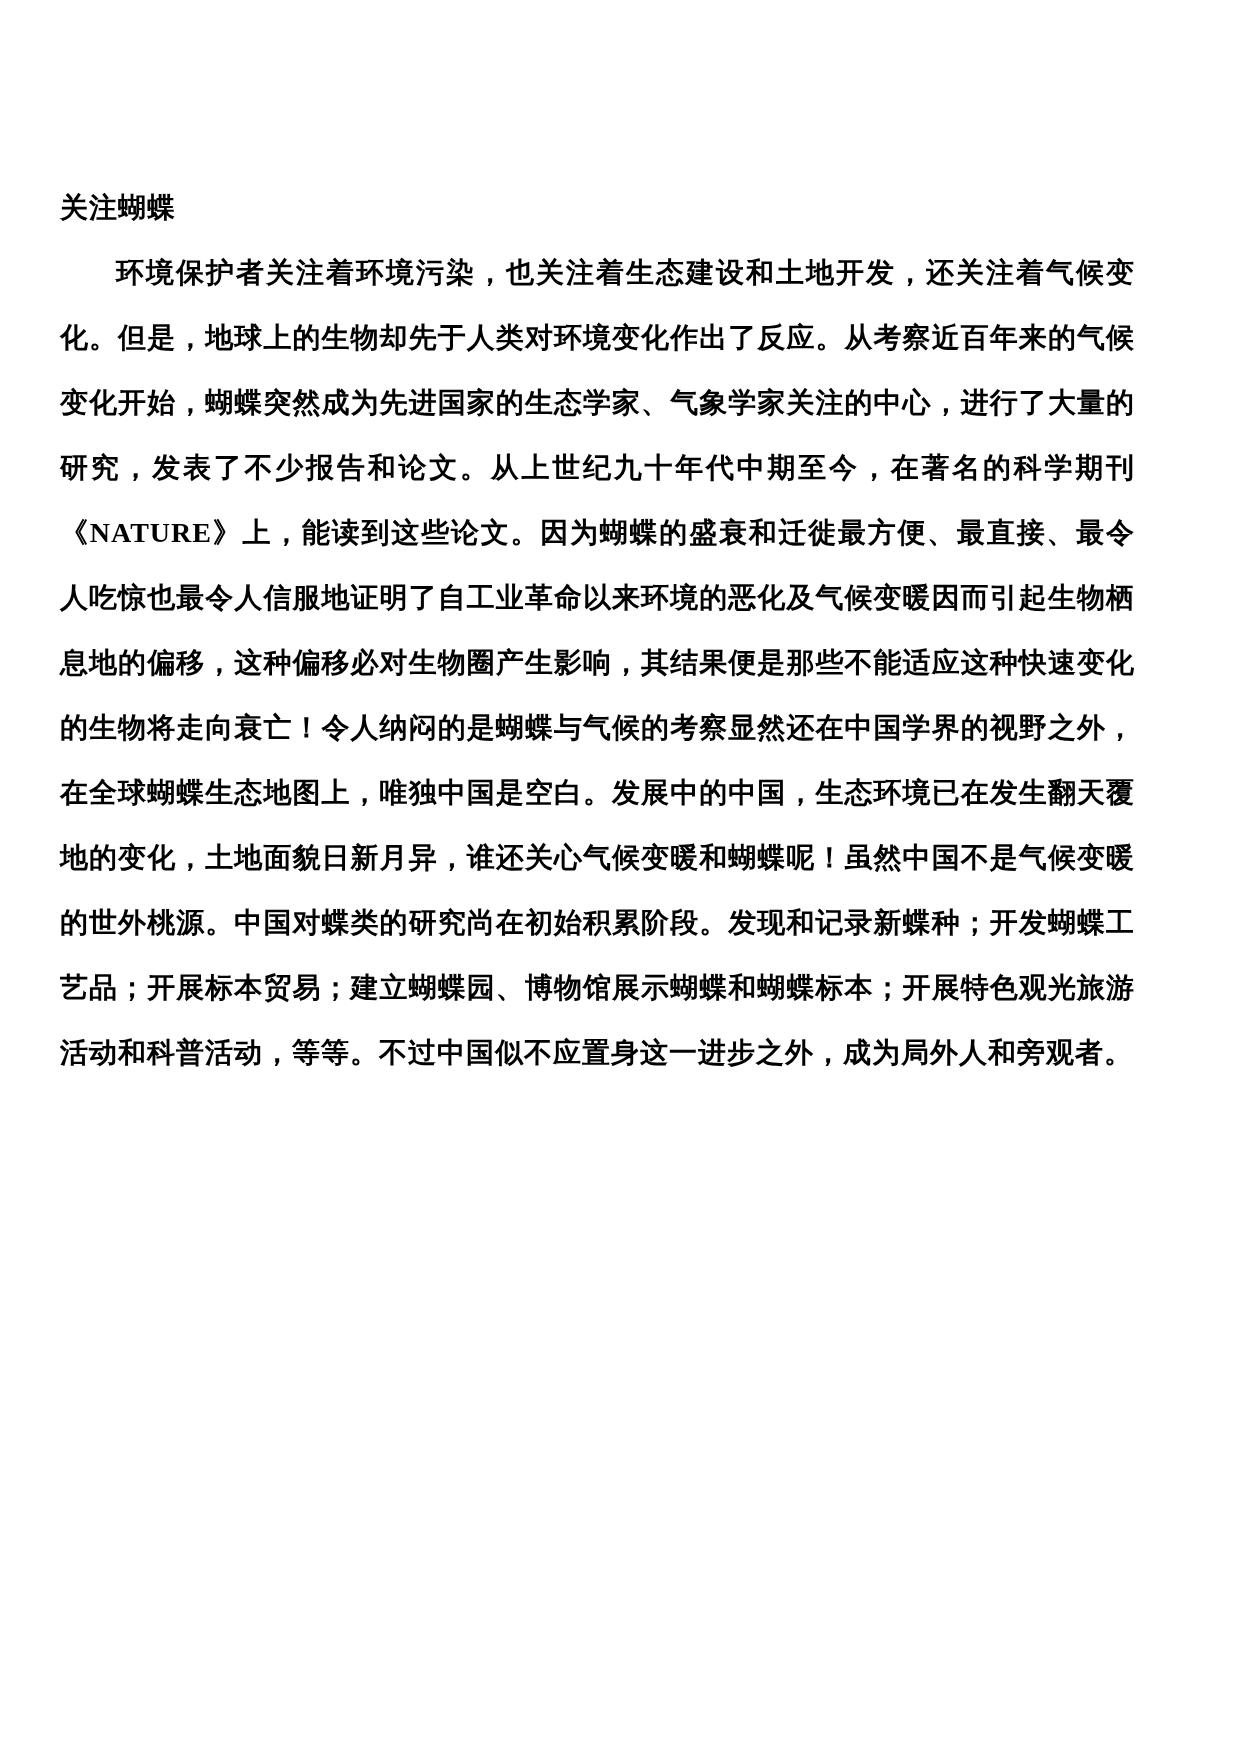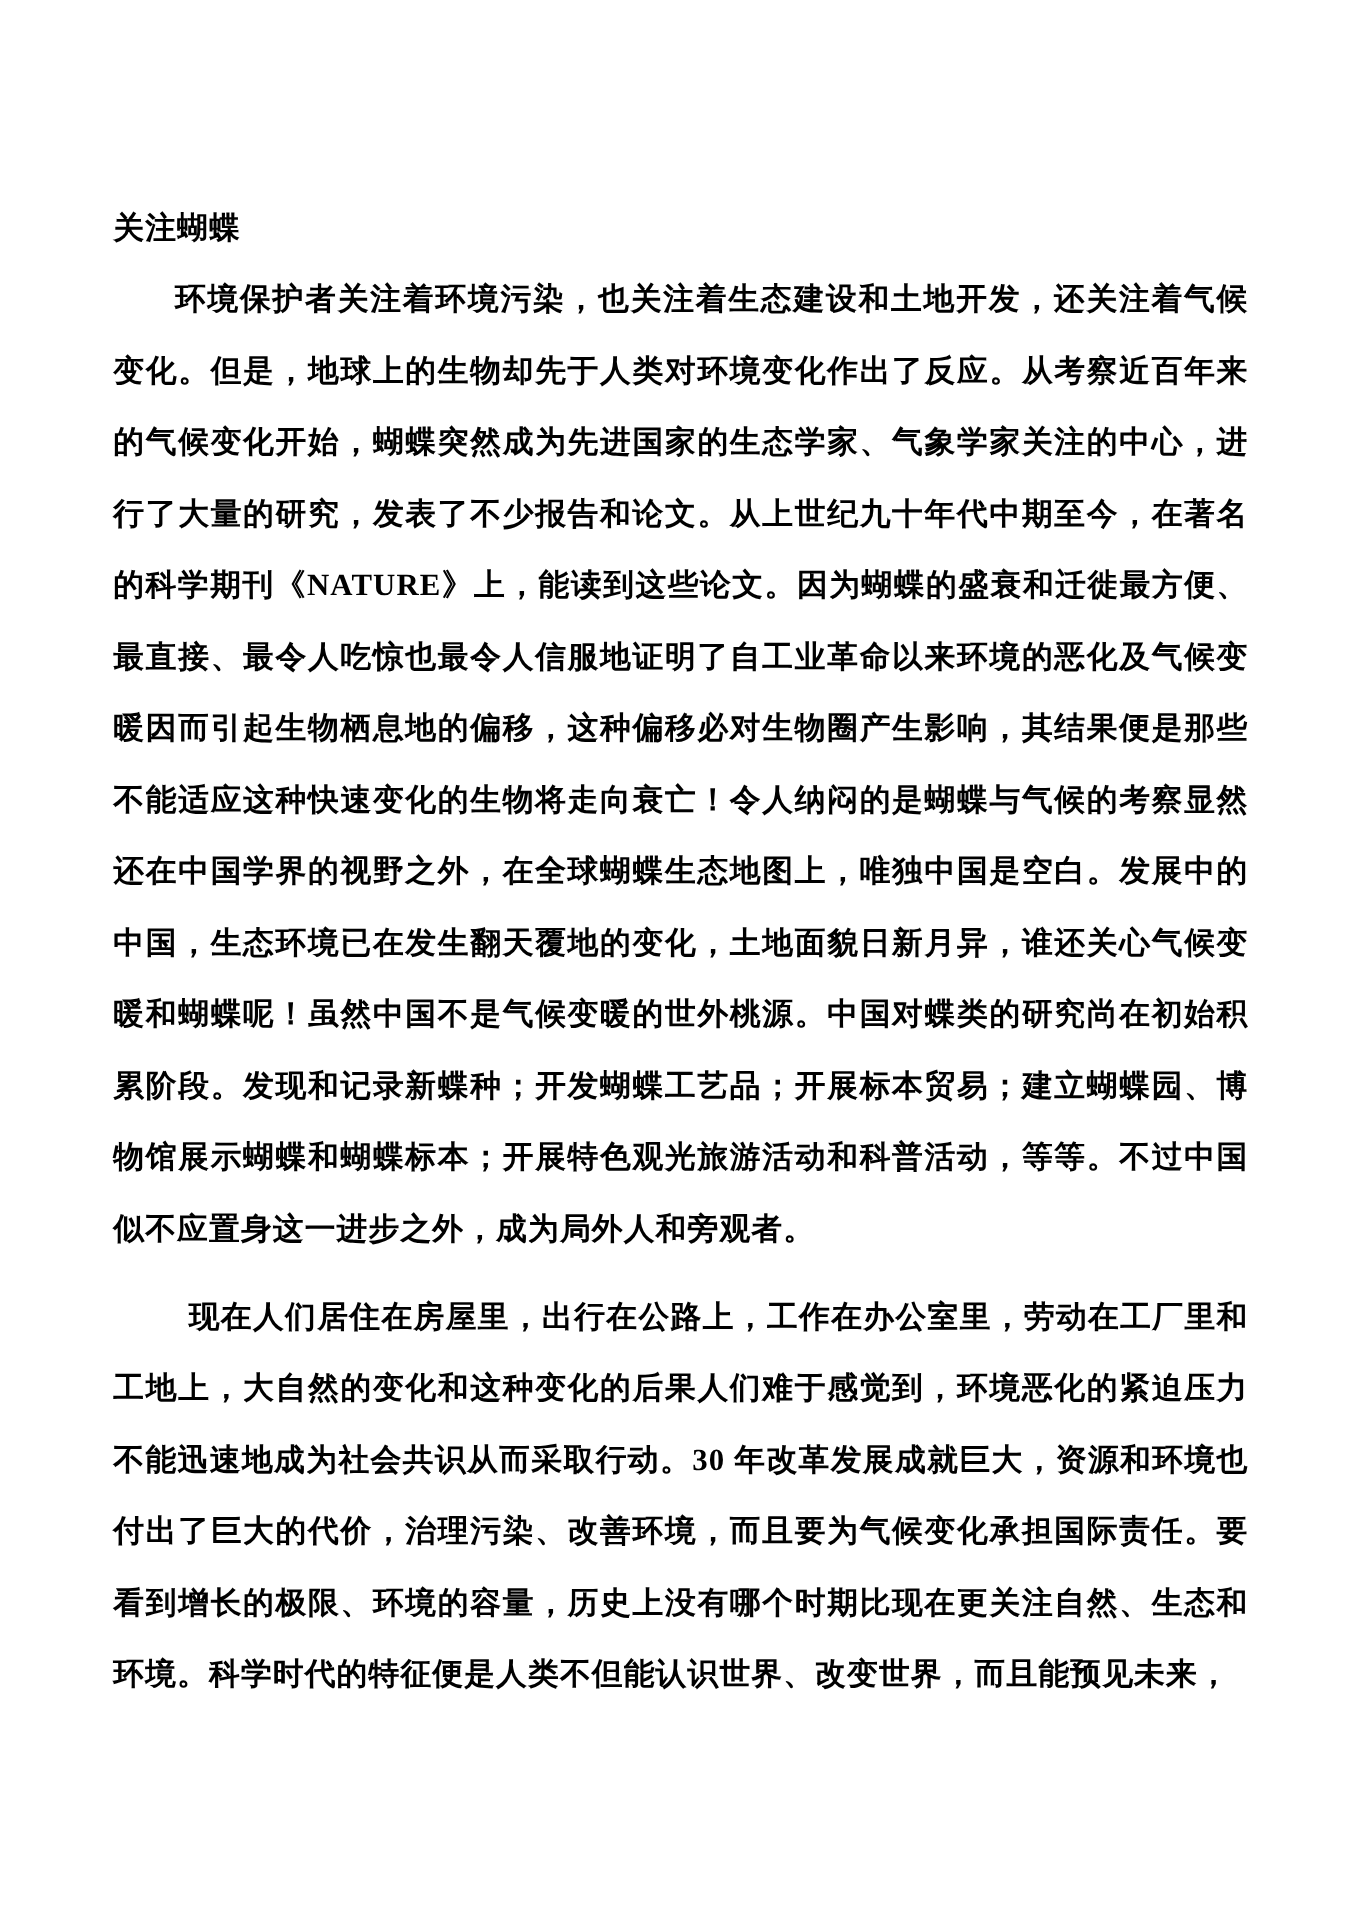--- a/index.html
+++ b/index.html
@@ -10,21 +10,21 @@
   .page {
     position: relative;
     width: 1241px;
     height: 1754px;
     margin: 0 auto;
     background: #ffffff;
     color: #000000;
     font-family: "Liberation Serif", "DejaVu Serif", serif;
     overflow: hidden;
     box-sizing: border-box;
-    padding: 175px 106px 0 103px;
+    padding: 175px 106px 0 60px;
   }
   .doc-title {
     margin: 0;
     font-size: 28px;
     font-weight: bold;
     line-height: 65px;
     letter-spacing: 1px;
   }
   .doc-para {
     margin: 0;
@@ -42,14 +42,13 @@
     text-indent: 2.45em;
     margin-top: 15px;
   }
 </style>
 </head>
 <body>
 
 <div class="page">
   <h1 class="doc-title">关注蝴蝶</h1>
   <p class="doc-para first">环境保护者关注着环境污染，也关注着生态建设和土地开发，还关注着气候变化。但是，地球上的生物却先于人类对环境变化作出了反应。从考察近百年来的气候变化开始，蝴蝶突然成为先进国家的生态学家、气象学家关注的中心，进行了大量的研究，发表了不少报告和论文。从上世纪九十年代中期至今，在著名的科学期刊《NATURE》上，能读到这些论文。因为蝴蝶的盛衰和迁徙最方便、最直接、最令人吃惊也最令人信服地证明了自工业革命以来环境的恶化及气候变暖因而引起生物栖息地的偏移，这种偏移必对生物圈产生影响，其结果便是那些不能适应这种快速变化的生物将走向衰亡！令人纳闷的是蝴蝶与气候的考察显然还在中国学界的视野之外，在全球蝴蝶生态地图上，唯独中国是空白。发展中的中国，生态环境已在发生翻天覆地的变化，土地面貌日新月异，谁还关心气候变暖和蝴蝶呢！虽然中国不是气候变暖的世外桃源。中国对蝶类的研究尚在初始积累阶段。发现和记录新蝶种；开发蝴蝶工艺品；开展标本贸易；建立蝴蝶园、博物馆展示蝴蝶和蝴蝶标本；开展特色观光旅游活动和科普活动，等等。不过中国似不应置身这一进步之外，成为局外人和旁观者。</p>
-  <p class="doc-para second">现在人们居住在房屋里，出行在公路上，工作在办公室里，劳动在工厂里和工地上，大自然的变化和这种变化的后果人们难于感觉到，环境恶化的紧迫压力不能迅速地成为社会共识从而采取行动。30 年改革发展成就巨大，资源和环境也付出了巨大的代价，治理污染、改善环境，而且要为气候变化承担国际责任。要看到增长的极限、环境的容量，历史上没有哪个时期比现在更关注自然、生态和环境。科学时代的特征便是人类不但能认识世界、改变世界，而且能预见未来，</p>
 </div>
 
 </body></html>

